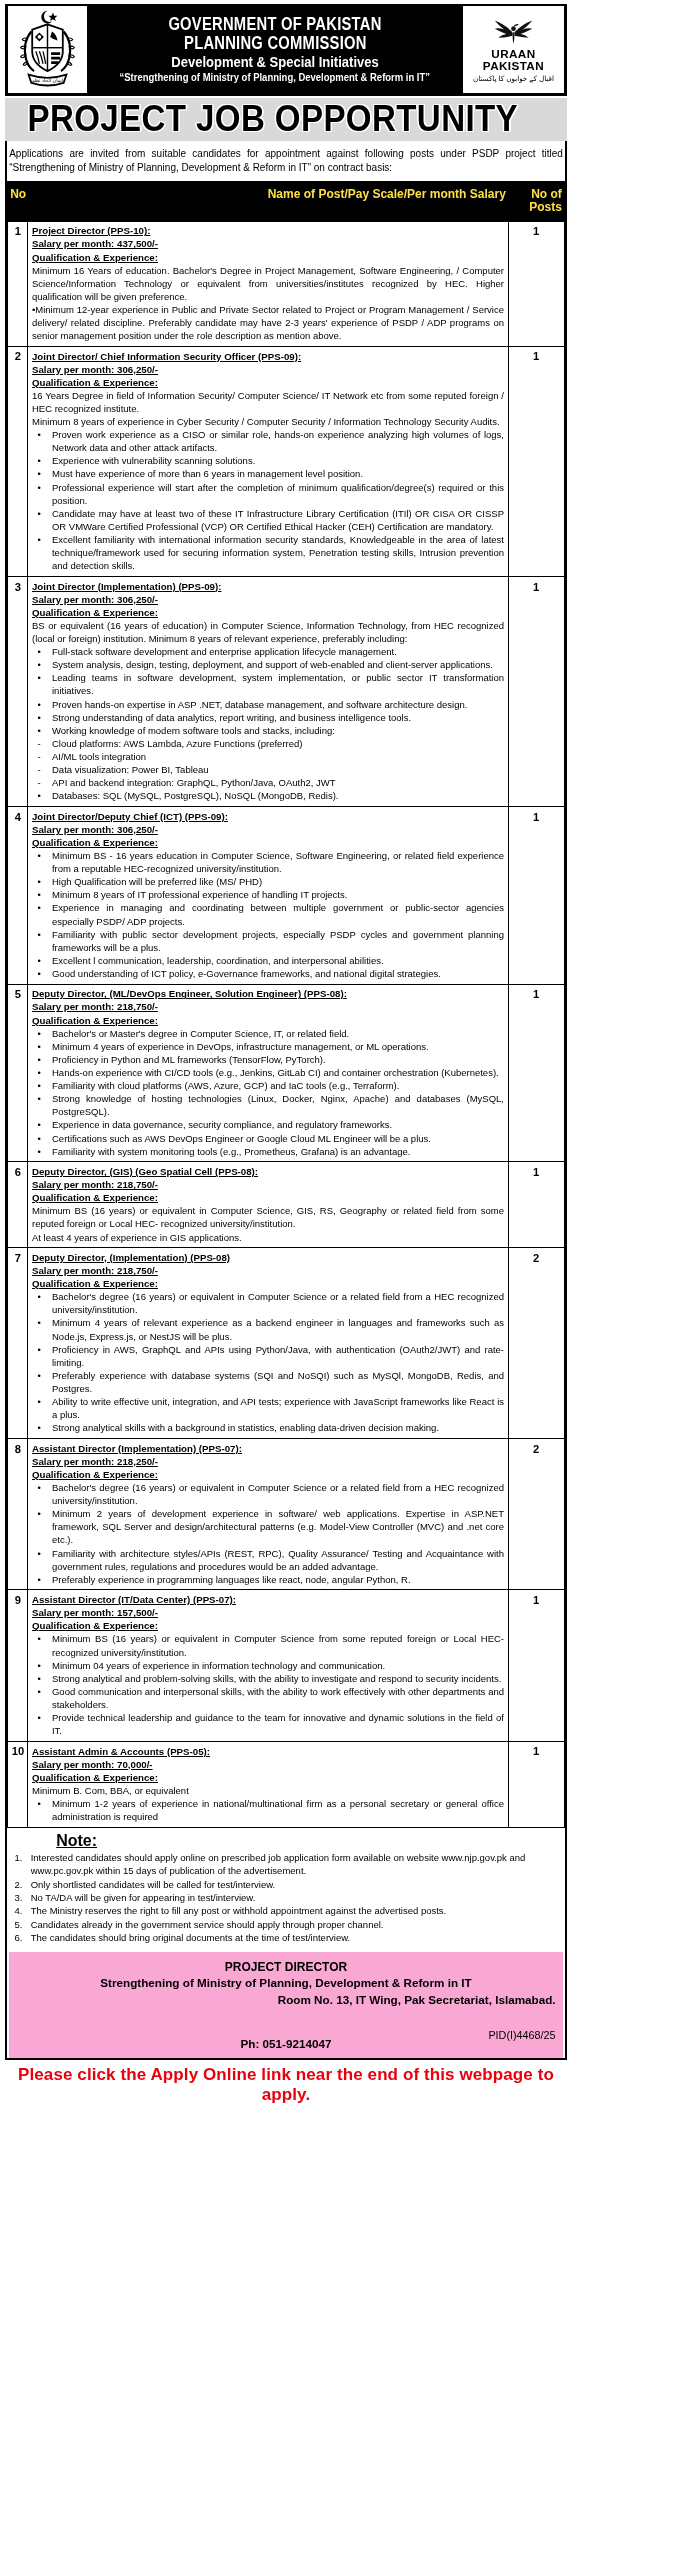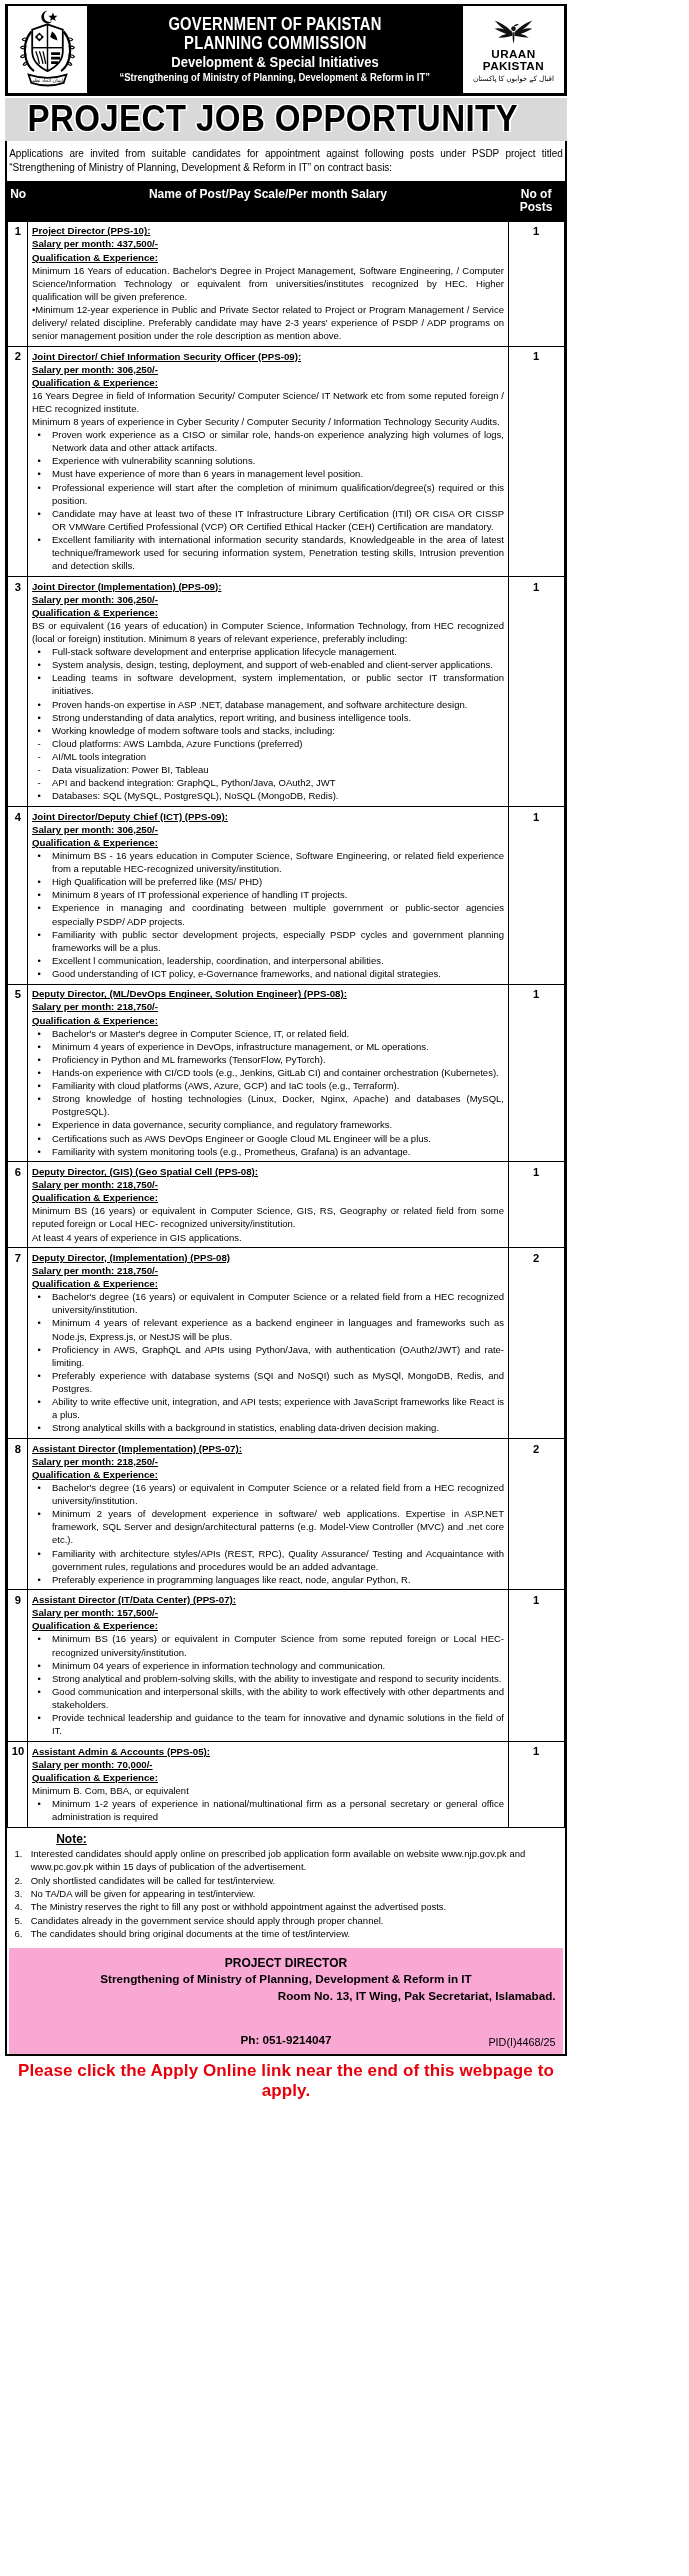--- a/index.html
+++ b/index.html
@@ -107,24 +107,24 @@
     border-collapse: collapse;
     border: 1.3px solid #000;
     table-layout: fixed;
   }
   table.jobs th, table.jobs td {
     border: 0.9px solid #000;
     vertical-align: top;
   }
   thead th {
     background: #000;
-    color: #ffffff;
+    color: #fde047;
     font-size: 12px;
     font-weight: bold;
-    text-align: center;
+    text-align: right;
     padding: 5.4px 1.8px;
     vertical-align: middle;
     line-height: 1.15;
   }
   col.c-no    { width: 20px; }
   col.c-post  { width: auto; }
   col.c-count { width: 56px; }
   td.no {
     text-align: center;
     font-size: 11.2px;
@@ -164,21 +164,21 @@
   }
   ul.bullets li .bl {
     position: absolute;
     left: 5.4px;
     top: 0;
   }
 
   
   .notes-wrap { padding: 4.5px 1.8px 0 1.8px; }
   .notes-head {
-    font-size: 12px;
+    font-size: 16px;
     font-weight: bold;
     text-decoration: underline;
     margin-bottom: 0.9px;
     padding-left: 47px;
   }
   ol.notes { list-style: none; margin: 0; padding: 0; }
   ol.notes li {
     font-size: 9.5px;
     line-height: 1.4;
     position: relative;
@@ -194,21 +194,21 @@
     text-align: center;
     position: relative;
   }
   .footer-box .f1 { font-size: 12px; font-weight: bold; line-height: 1.4; }
   .footer-box .f2 { font-size: 11.7px; font-weight: bold; line-height: 1.4; }
   .footer-box .f3 { font-size: 11.7px; font-weight: bold; line-height: 1.4; text-align: right; }
   .footer-box .f4 { font-size: 11.7px; font-weight: bold; line-height: 1.4; margin-top: 28px; }
   .pid {
     position: absolute;
     right: 7.2px;
-    bottom: 6px;
+    bottom: 17px;
     font-size: 10.8px;
     font-weight: normal;
   }
 
   .page-border-bottom {
     border-bottom: 2.2px solid #000;
     margin: 0 0 0 0;
   }
   .apply-line {
     text-align: center;

